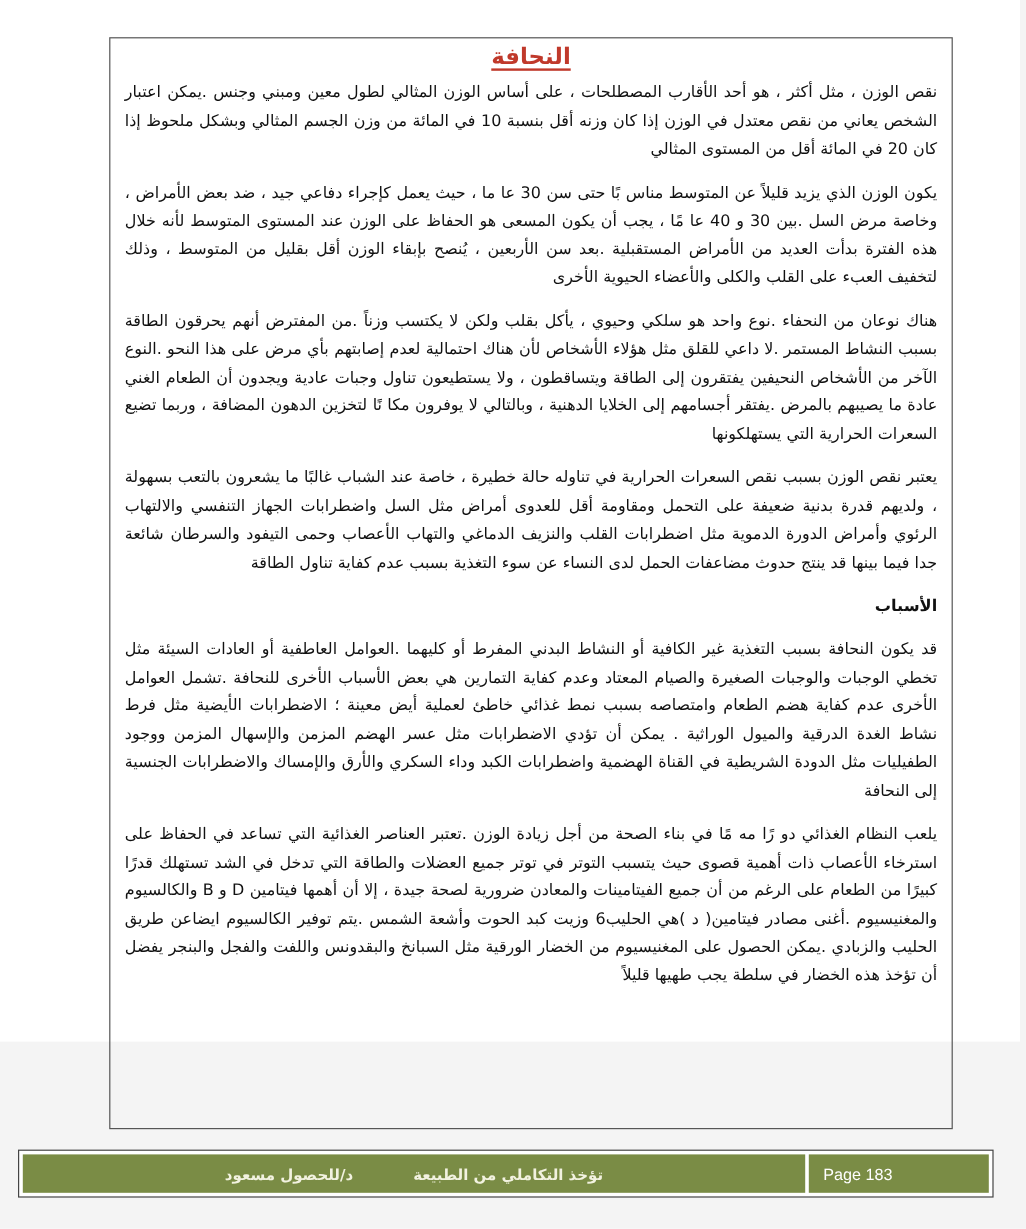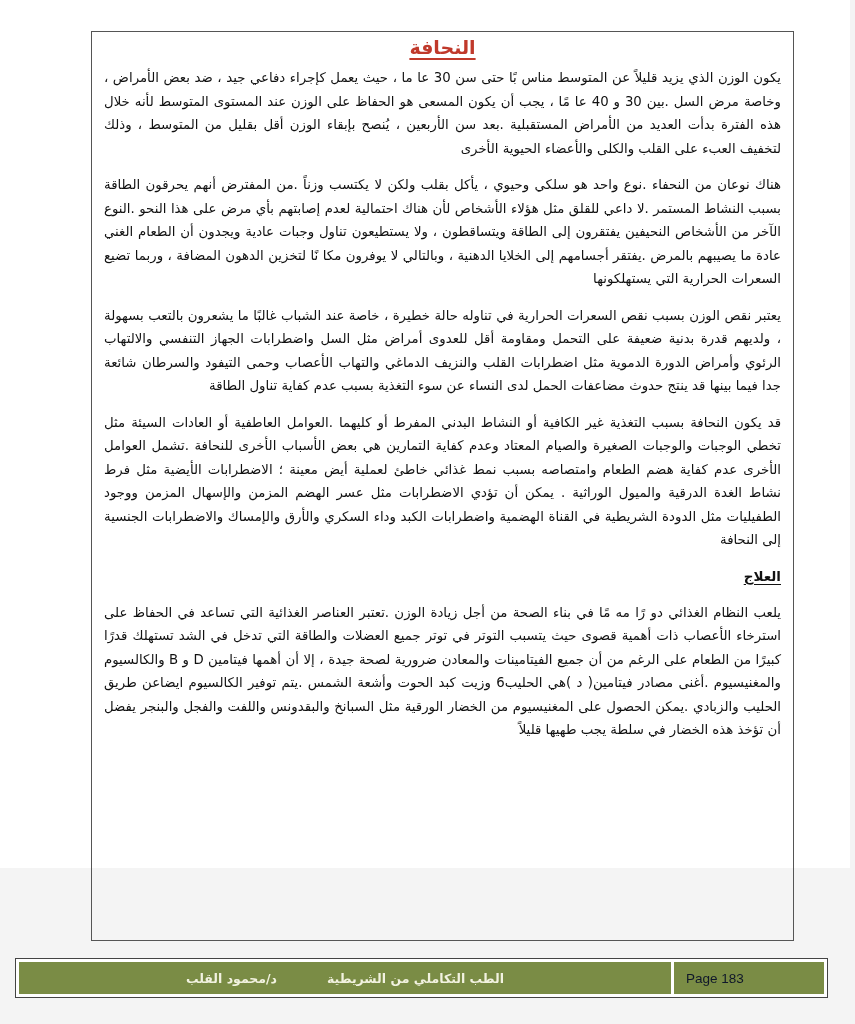--- a/index.html
+++ b/index.html
@@ -87,48 +87,49 @@
     justify-content: center;
     direction: rtl;
     font-size: 12.5px;
     letter-spacing: 3px;
     font-weight: bold;
     gap: 50px;
   }
   .footer-page {
     width: 150px;
     background: #7a8c45;
-    color: #0f172a;
+    color: #ffffff;
     display: flex;
     align-items: center;
     padding-left: 12px;
     box-sizing: border-box;
     font-family: "Liberation Sans", sans-serif;
     font-size: 13.5px;
   }
 </style>
 </head>
 <body>
 
 <div class="page">
   <div class="content-box">
     <div class="doc-title">النحافة</div>
 
+    <p class="para">نقص الوزن ، مثل أكثر ، هو أحد الأقارب المصطلحات ، على أساس الوزن المثالي لطول معين ومبني وجنس .يمكن اعتبار الشخص يعاني من نقص معتدل في الوزن إذا كان وزنه أقل بنسبة 10 في المائة من وزن الجسم المثالي وبشكل ملحوظ إذا كان 20 في المائة أقل من المستوى المثالي</p>
     <p class="para">يكون الوزن الذي يزيد قليلاً عن المتوسط مناس بًا حتى سن 30 عا ما ، حيث يعمل كإجراء دفاعي جيد ، ضد بعض الأمراض ، وخاصة مرض السل .بين 30 و 40 عا مًا ، يجب أن يكون المسعى هو الحفاظ على الوزن عند المستوى المتوسط لأنه خلال هذه الفترة بدأت العديد من الأمراض المستقبلية .بعد سن الأربعين ، يُنصح بإبقاء الوزن أقل بقليل من المتوسط ، وذلك لتخفيف العبء على القلب والكلى والأعضاء الحيوية الأخرى</p>
     <p class="para">هناك نوعان من النحفاء .نوع واحد هو سلكي وحيوي ، يأكل بقلب ولكن لا يكتسب وزناً .من المفترض أنهم يحرقون الطاقة بسبب النشاط المستمر .لا داعي للقلق مثل هؤلاء الأشخاص لأن هناك احتمالية لعدم إصابتهم بأي مرض على هذا النحو .النوع الآخر من الأشخاص النحيفين يفتقرون إلى الطاقة ويتساقطون ، ولا يستطيعون تناول وجبات عادية ويجدون أن الطعام الغني عادة ما يصيبهم بالمرض .يفتقر أجسامهم إلى الخلايا الدهنية ، وبالتالي لا يوفرون مكا نًا لتخزين الدهون المضافة ، وربما تضيع السعرات الحرارية التي يستهلكونها</p>
 
     <p class="para">يعتبر نقص الوزن بسبب نقص السعرات الحرارية في تناوله حالة خطيرة ، خاصة عند الشباب غالبًا ما يشعرون بالتعب بسهولة ، ولديهم قدرة بدنية ضعيفة على التحمل ومقاومة أقل للعدوى أمراض مثل السل واضطرابات الجهاز التنفسي والالتهاب الرئوي وأمراض الدورة الدموية مثل اضطرابات القلب والنزيف الدماغي والتهاب الأعصاب وحمى التيفود والسرطان شائعة جدا فيما بينها قد ينتج حدوث مضاعفات الحمل لدى النساء عن سوء التغذية بسبب عدم كفاية تناول الطاقة</p>
 
+    <div class="section-heading">الأسباب</div>
     <p class="para">قد يكون النحافة بسبب التغذية غير الكافية أو النشاط البدني المفرط أو كليهما .العوامل العاطفية أو العادات السيئة مثل تخطي الوجبات والوجبات الصغيرة والصيام المعتاد وعدم كفاية التمارين هي بعض الأسباب الأخرى للنحافة .تشمل العوامل الأخرى عدم كفاية هضم الطعام وامتصاصه بسبب نمط غذائي خاطئ لعملية أيض معينة ؛ الاضطرابات الأيضية مثل فرط نشاط الغدة الدرقية والميول الوراثية . يمكن أن تؤدي الاضطرابات مثل عسر الهضم المزمن والإسهال المزمن ووجود الطفيليات مثل الدودة الشريطية في القناة الهضمية واضطرابات الكبد وداء السكري والأرق والإمساك والاضطرابات الجنسية إلى النحافة</p>
 
-    <div class="section-heading underlined">العلاج</div>
     <p class="para">يلعب النظام الغذائي دو رًا مه مًا في بناء الصحة من أجل زيادة الوزن .تعتبر العناصر الغذائية التي تساعد في الحفاظ على استرخاء الأعصاب ذات أهمية قصوى حيث يتسبب التوتر في توتر جميع العضلات والطاقة التي تدخل في الشد تستهلك قدرًا كبيرًا من الطعام على الرغم من أن جميع الفيتامينات والمعادن ضرورية لصحة جيدة ، إلا أن أهمها فيتامين D و B والكالسيوم والمغنيسيوم .أغنى مصادر فيتامين( د )هي الحليب6  وزيت كبد الحوت وأشعة الشمس .يتم توفير الكالسيوم ايضاعن طريق الحليب والزبادي .يمكن الحصول على المغنيسيوم من الخضار الورقية مثل السبانخ والبقدونس واللفت والفجل والبنجر يفضل أن تؤخذ هذه الخضار في سلطة يجب طهيها قليلاً</p>
 
   </div>
 
   <div class="footer-bar">
     <div class="footer-main">
-      <span>الطب التكاملي من الشريطية</span>
-      <span>د/محمود القلب</span>
+      <span>تؤخذ التكاملي من الطبيعة</span>
+      <span>د/للحصول مسعود</span>
     </div>
     <div class="footer-page">Page 183</div>
   </div>
 </div>
 
 </body></html>

